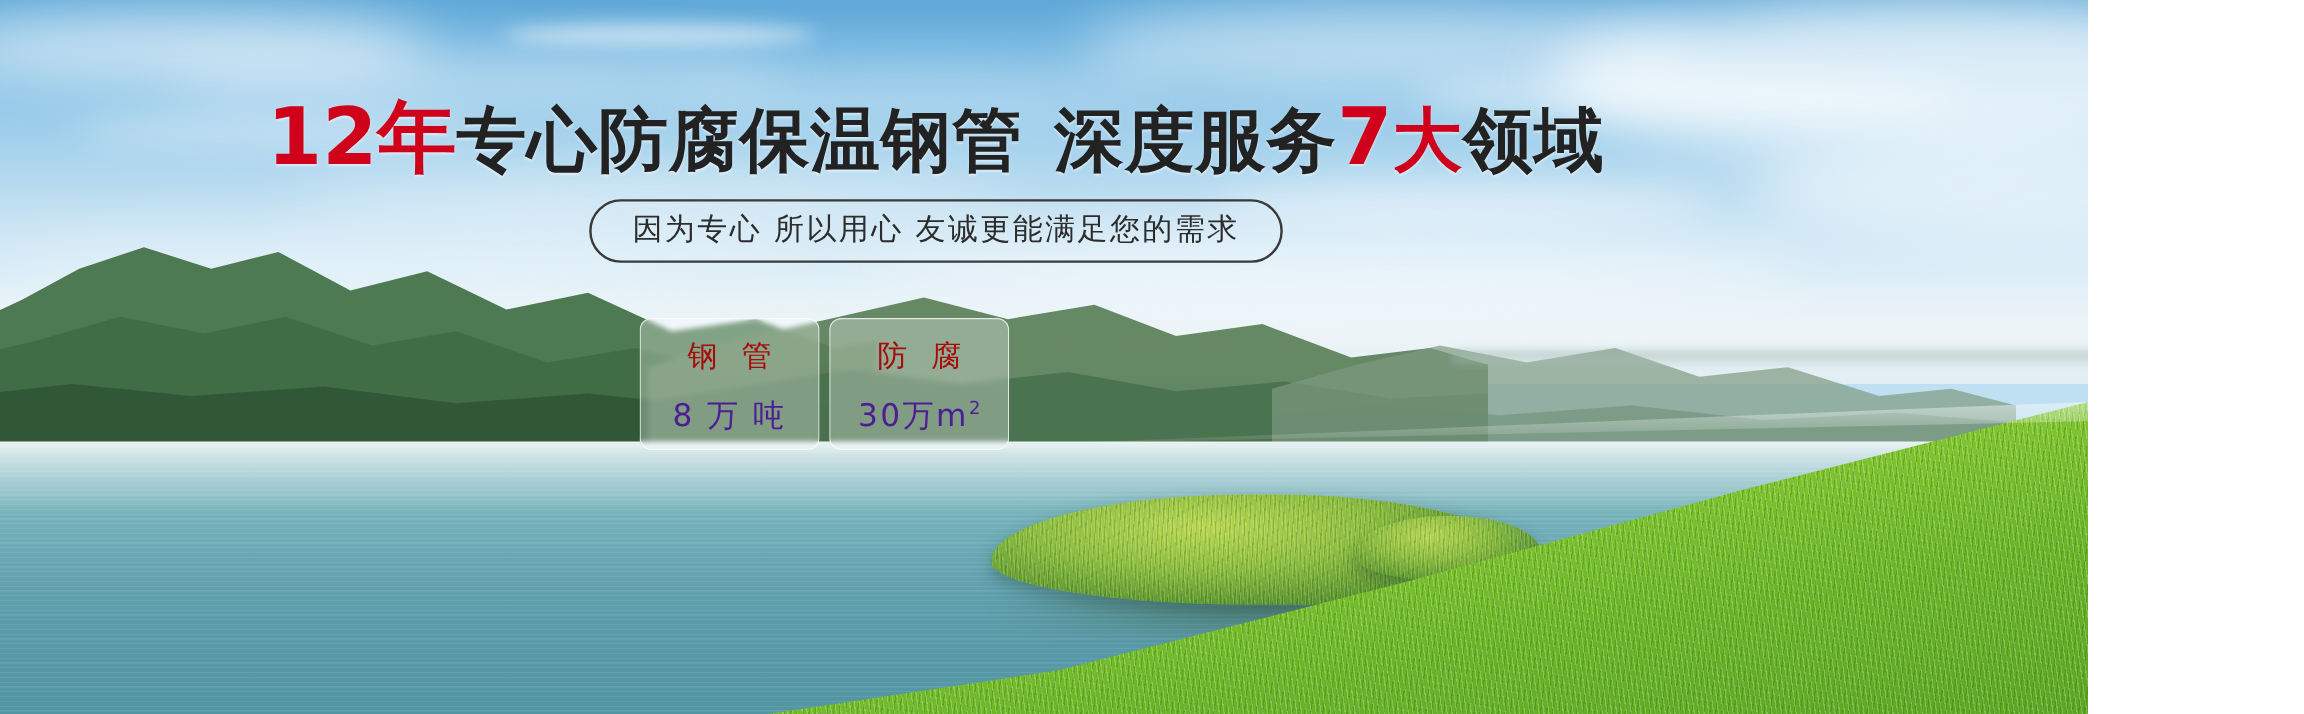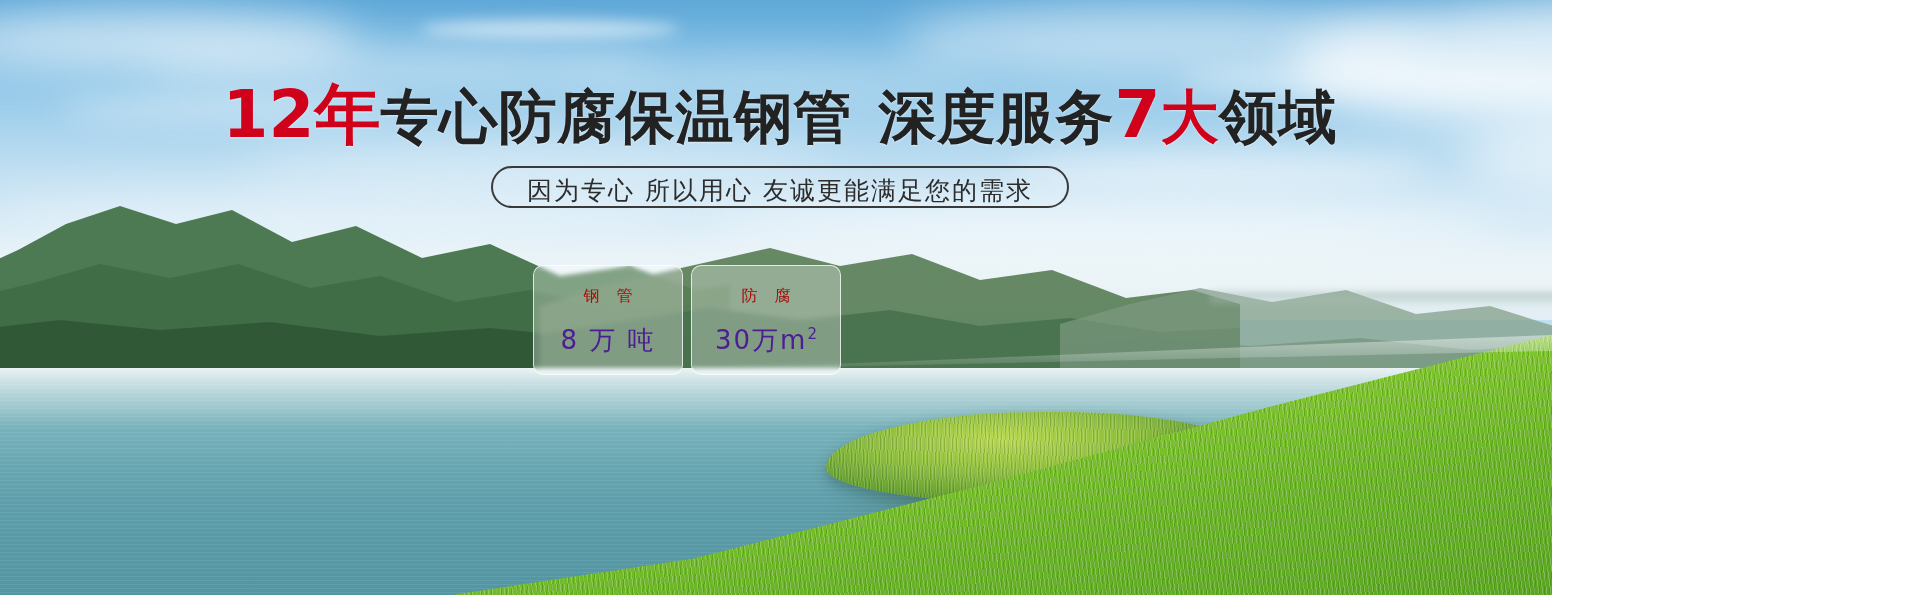--- a/index.html
+++ b/index.html
@@ -1,20 +1,20 @@
 <!DOCTYPE html>
 <html><head>
 <meta charset="utf-8">
 <style>
   html,body{margin:0;padding:0;background:#fff;}
   body{font-family:"DejaVu Sans","Liberation Sans",sans-serif;}
 
   .banner{
     position:relative;
-    width:1552px;height:595px;
+    width:1740px;height:595px;
     overflow:hidden;
     background:#bfe0f2;
   }
 
   
   .sky{
     position:absolute;left:0;top:0;width:1920px;height:300px;
     background:
       linear-gradient(180deg,
         #5fa8d8 0%,
@@ -164,21 +164,21 @@
     letter-spacing:0px;
   }
   .headline .red{ color:#d0021b; }
   .headline .gap{ display:inline-block;width:26px; }
 
   .subtitle-wrap{
     position:absolute;left:0;top:166px;width:1560px;text-align:center;
   }
   .subtitle{
     display:inline-block;
-    padding:9px 34px 0 34px;
+    padding:9px 34px 11px 34px;
     border:2px solid #3a3a3a;
     border-radius:30px;
     font-size:25px;
     line-height:1.15;
     color:#2c2c2c;
     letter-spacing:2px;
     white-space:nowrap;
     background:rgba(255,255,255,.06);
   }
 
@@ -195,21 +195,21 @@
     background:rgba(255,255,255,.30);
     backdrop-filter:blur(2px);
     display:flex;
     flex-direction:column;
     align-items:center;
     justify-content:center;
     box-sizing:border-box;
     padding-top:4px;
   }
   .card-title{
-    font-size:16px;
+    font-size:25px;
     color:#a50d0d;
     letter-spacing:6px;
     text-indent:6px;
     margin-bottom:16px;
     white-space:nowrap;
   }
   .card-value{
     font-size:26px;
     color:#4c1d95;
     letter-spacing:2px;

